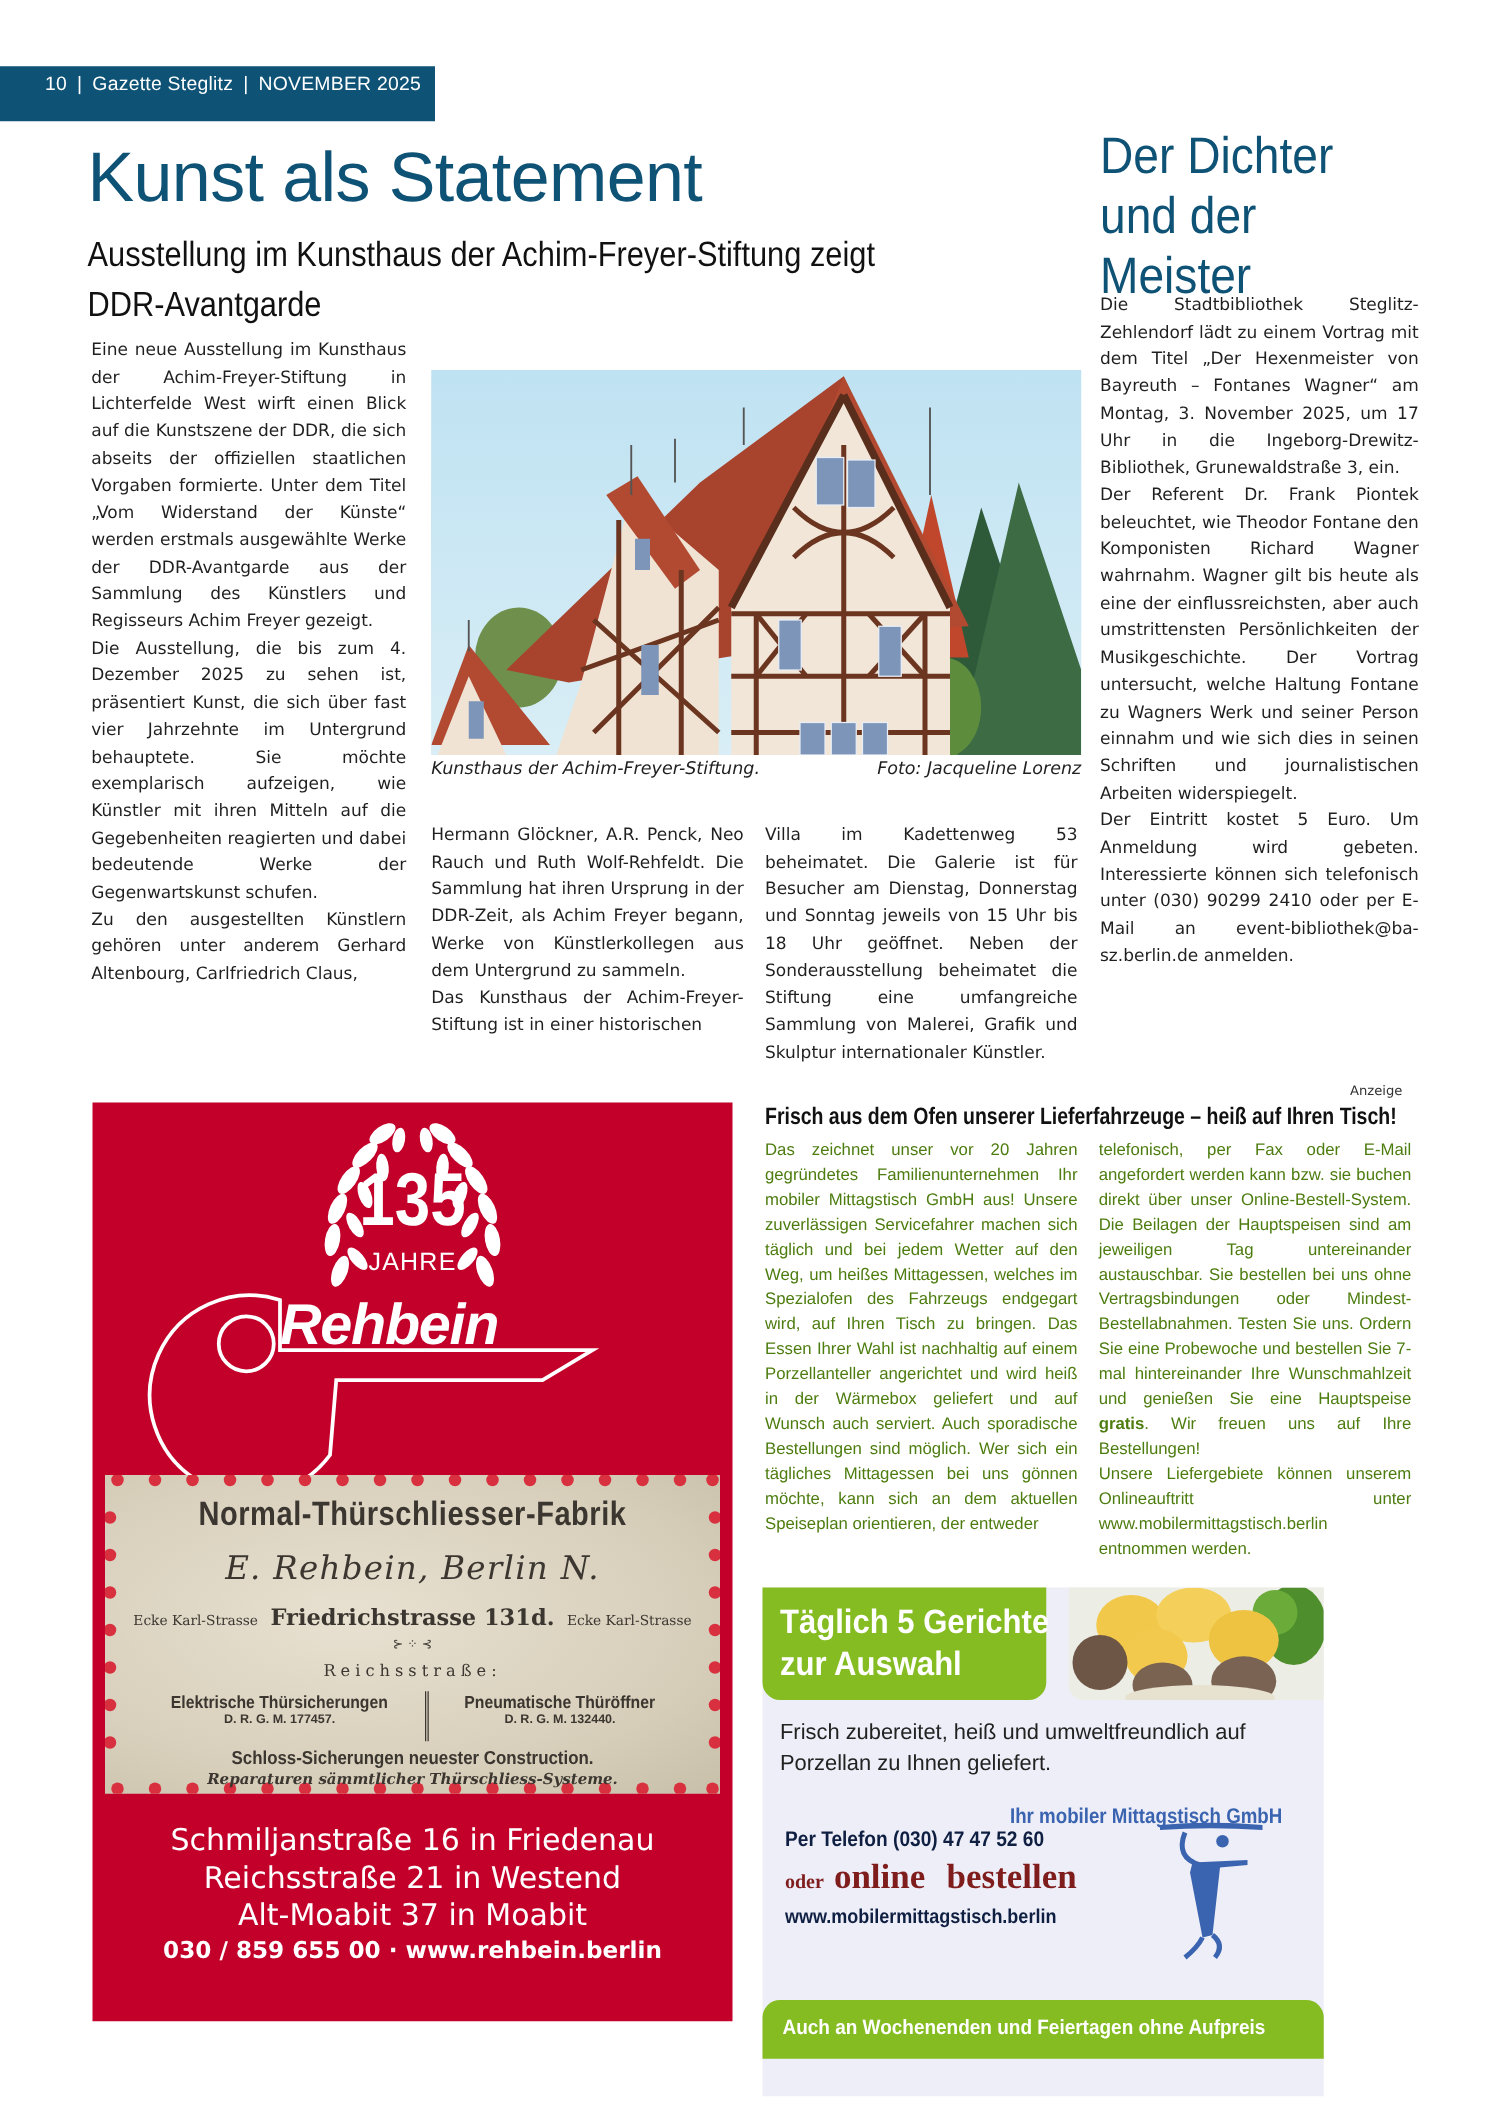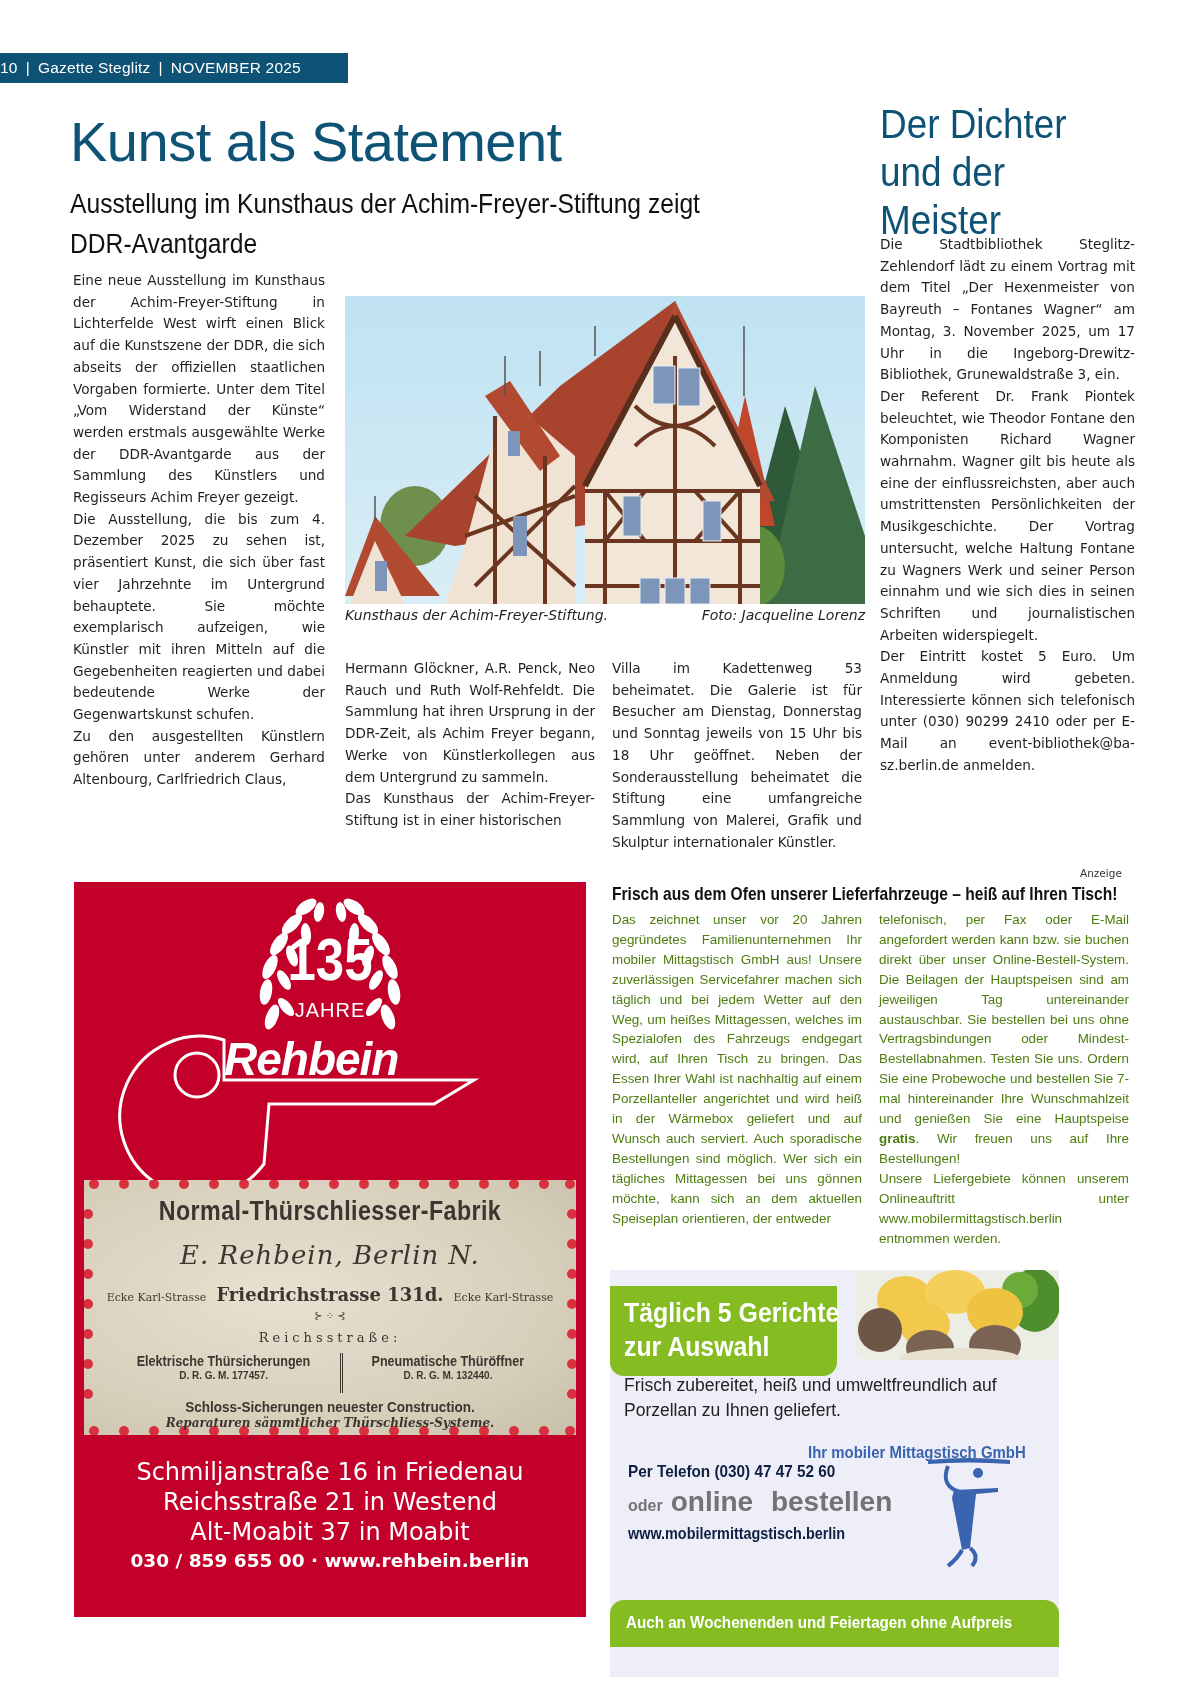--- a/index.html
+++ b/index.html
@@ -1,20 +1,20 @@
 <!DOCTYPE html>
 <html><head>
 <meta charset="utf-8">
 <style>
   * { box-sizing: border-box; margin: 0; padding: 0; }
   html, body { width: 1200px; height: 1697px; background: #ffffff; overflow: hidden; }
   body { position: relative; font-family: "DejaVu Sans", sans-serif; color: #1a1a1a; }
 
-  .header-bar { position: absolute; left: 0; top: 53px; width: 348px; height: 30px; background: #0e5275; color: #fff;
-    font-family: "Liberation Sans", sans-serif; font-size: 15.5px; line-height: 30px; letter-spacing: 0.2px; }
+  .header-bar { position: absolute; left: 0; top: 53px; width: 348px; height: 44px; background: #0e5275; color: #fff;
+    font-family: "Liberation Sans", sans-serif; font-size: 15.5px; line-height: 30px; padding-left: 36px; letter-spacing: 0.2px; }
   .header-bar .sep { padding: 0 8px; }
 
   .main-title { position: absolute; left: 70px; top: 110px; font-family: "Liberation Sans", sans-serif; font-weight: 300;
     font-size: 56px; color: #0e5275; letter-spacing: -0.5px; line-height: 64px; }
   .subtitle { position: absolute; left: 70px; top: 184px; width: 800px; font-family: "Liberation Sans", sans-serif;
     font-size: 28px; line-height: 40px; color: #111; transform: scaleX(0.88); transform-origin: left top; width: 900px; }
 
   .col { position: absolute; font-family: "DejaVu Sans", sans-serif; font-size: 13.6px; line-height: 21.7px; color: #1f1f1f;
     text-align: justify; hyphens: manual; }
   .col p { margin: 0; }
@@ -60,31 +60,31 @@
 
   
   .mt-headline { position: absolute; left: 612px; top: 883px; font-family: "Liberation Sans", sans-serif; font-weight: bold;
     font-size: 19px; color: #111; transform: scaleX(0.82); transform-origin: left top; white-space: nowrap; }
   .mt-col { position: absolute; font-family: "Liberation Sans", sans-serif; font-size: 13.4px; line-height: 19.9px; color: #4d7c0f;
     text-align: justify; }
   .mt-col1 { left: 612px; top: 910px; width: 250px; }
   .mt-col2 { left: 879px; top: 910px; width: 250px; }
 
   .mt-box { position: absolute; left: 610px; top: 1270px; width: 449px; height: 407px; background: #eeeef8; }
-  .mt-green { position: absolute; left: 0; top: 16px; width: 227px; height: 90px; background: #85bc22; border-radius: 0 0 14px 14px; }
+  .mt-green { position: absolute; left: 0; top: 0; width: 227px; height: 90px; background: #85bc22; border-radius: 0 0 14px 14px; }
   .mt-green .txt { position: absolute; left: 14px; top: 10px; color: #fff; font-family: "Liberation Sans", sans-serif; font-weight: bold;
     font-size: 27px; line-height: 34px; transform: scaleX(0.92); transform-origin: left top; white-space: nowrap; }
   .mt-food { position: absolute; left: 245px; top: 0; width: 204px; height: 90px; border-radius: 0 0 0 12px; overflow: hidden;
     background: #f2f0e8; }
   .mt-desc { position: absolute; left: 14px; top: 103px; width: 430px; font-family: "Liberation Sans", sans-serif; font-size: 17.5px; line-height: 25px; color: #222; }
   .mt-brand { position: absolute; left: 198px; top: 173px; font-family: "Liberation Sans", sans-serif; font-weight: bold; color: #3a64b0;
     font-size: 17px; transform: scaleX(0.88); transform-origin: left top; white-space: nowrap; }
   .mt-phone { position: absolute; left: 18px; top: 192px; font-family: "Liberation Sans", sans-serif; font-weight: bold; color: #0f1f42;
     font-size: 17px; transform: scaleX(0.9); transform-origin: left top; white-space: nowrap; }
-  .mt-online { position: absolute; left: 18px; top: 216px; font-family: Liberation Sans, sans-serif; font-weight: bold; color: #737373; white-space: nowrap; }
+  .mt-online { position: absolute; left: 18px; top: 216px; font-family: Liberation Serif, serif; font-weight: bold; color: #7f1d1d; white-space: nowrap; }
   .mt-online .small { font-size: 16px; }
   .mt-online .big { font-size: 28px; padding-left: 8px; word-spacing: 10px; }
   .mt-url { position: absolute; left: 18px; top: 255px; font-family: "Liberation Sans", sans-serif; font-weight: bold; color: #0f1f42;
     font-size: 16px; transform: scaleX(0.9); transform-origin: left top; white-space: nowrap; }
   .mt-figure { position: absolute; left: 308px; top: 188px; width: 100px; height: 115px; }
   .mt-bottom { position: absolute; left: 0; top: 330px; width: 449px; height: 47px; background: #85bc22; border-radius: 14px 14px 0 0; }
   .mt-bottom .txt { position: absolute; left: 16px; top: 13px; color: #fff; font-family: "Liberation Sans", sans-serif; font-weight: bold;
     font-size: 16.5px; white-space: nowrap; transform: scaleX(0.92); transform-origin: left top; }
 </style>
 </head>

